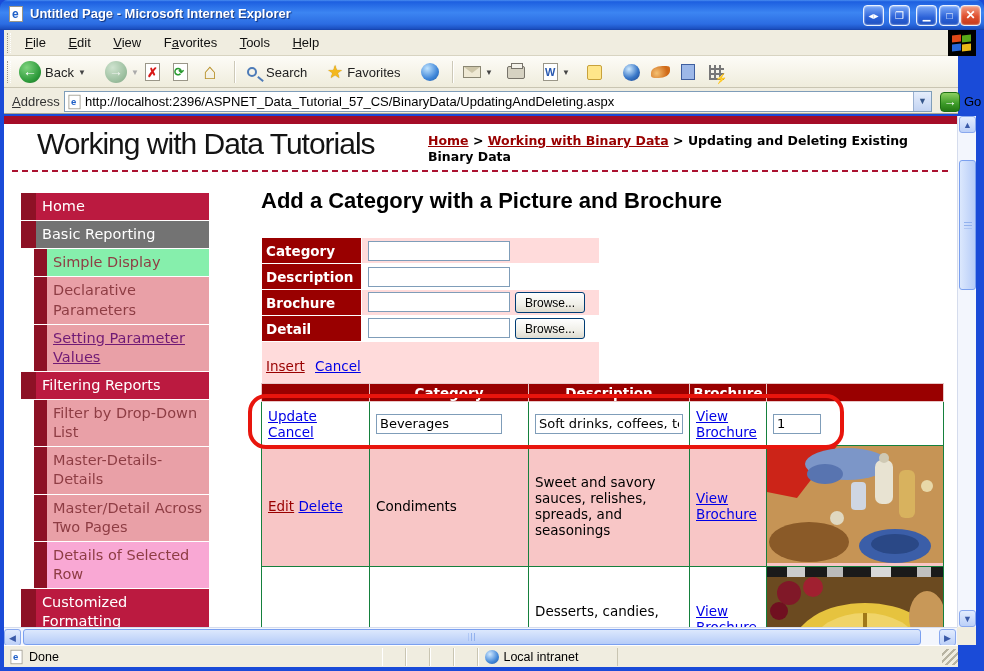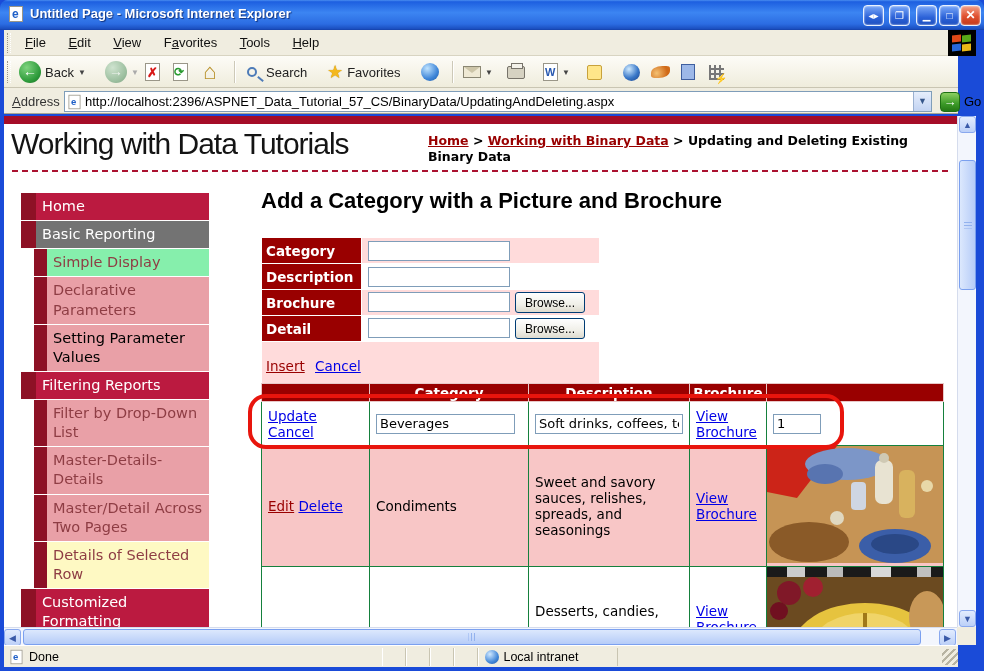--- a/index.html
+++ b/index.html
@@ -56,21 +56,21 @@
   #addrfield .page-ic{margin:0 3px 0 2px;transform:scale(.8);}
   #urltext{font-size:13px;color:#000;white-space:nowrap;flex:1;overflow:hidden;}
   #addrdrop{width:18px;height:19px;background:linear-gradient(180deg,#e6eefc,#c2d3f2);border-left:1px solid #9ab0d0;
     font-size:9px;color:#35568a;text-align:center;line-height:19px;}
   #gobtn{left:936px;top:3px;height:21px;display:flex;align-items:center;gap:4px;font-size:13px;}
   #goicon{width:20px;height:20px;border-radius:4px;border:1px solid #1d6f12;color:#fff;font-weight:bold;text-align:center;line-height:18px;
     background:linear-gradient(180deg,#8cd060,#3c9a28 60%,#247814);}
   
   #page{left:4px;top:116px;width:953px;height:511px;background:#fff;overflow:hidden;font-family:"DejaVu Sans",sans-serif;}
   #topbar{left:0;top:0;width:953px;height:8px;}
-  #sitetitle{left:7px;top:11px;font-family:"Liberation Sans",sans-serif;font-size:30px;color:#141414;letter-spacing:-1px;}
+  #sitetitle{left:33px;top:11px;font-family:"Liberation Sans",sans-serif;font-size:30px;color:#141414;letter-spacing:-1px;}
   #breadcrumb{left:424px;top:17px;width:512px;font-size:12.5px;font-weight:bold;line-height:1.3;color:#000;}
   #breadcrumb a{text-decoration:underline;}
   .lnk-red{color:#990000;}
   .lnk-blue{color:#0000e6;}
   #dashline{left:8px;top:54px;width:936px;border-top:2px dashed #aa1130;}
   
   #sidebar{left:17px;top:77px;width:188px;}
   .snav{display:flex;margin-bottom:1px;}
   .snav .tab{width:15px;flex:0 0 15px;}
   .snav.sub{margin-left:13px;}
@@ -265,41 +265,41 @@
       <div class="snav sub">
           <span class="tab" style="background:#8d1125;"></span>
           <span class="lbl" style="background:#86efac;color:#8e3d44;">Simple Display</span>
         </div>
       <div class="snav sub">
           <span class="tab" style="background:#8d1125;"></span>
           <span class="lbl" style="background:#e9a0a7;color:#8e3d44;">Declarative Parameters</span>
         </div>
       <div class="snav sub">
           <span class="tab" style="background:#8d1125;"></span>
-          <span class="lbl" style="background:#e9a0a7;color:#000000;">Setting Parameter Values</span>
+          <span class="lbl" style="background:#e9a0a7;color:#701a75;text-decoration:underline;">Setting Parameter Values</span>
         </div>
       <div class="snav top">
           <span class="tab" style="background:#8d1125;"></span>
           <span class="lbl" style="background:#bb1a40;">Filtering Reports</span>
         </div>
       <div class="snav sub">
           <span class="tab" style="background:#8d1125;"></span>
           <span class="lbl" style="background:#e9a0a7;color:#8e3d44;">Filter by Drop-Down List</span>
         </div>
       <div class="snav sub">
           <span class="tab" style="background:#8d1125;"></span>
           <span class="lbl" style="background:#e9a0a7;color:#8e3d44;">Master-Details-Details</span>
         </div>
       <div class="snav sub">
           <span class="tab" style="background:#8d1125;"></span>
           <span class="lbl" style="background:#e9a0a7;color:#8e3d44;">Master/Detail Across Two Pages</span>
         </div>
       <div class="snav sub">
           <span class="tab" style="background:#8d1125;"></span>
-          <span class="lbl" style="background:#fef9c3;color:#8e3d44;">Details of Selected Row</span>
+          <span class="lbl" style="background:#f9a8d4;color:#8e3d44;">Details of Selected Row</span>
         </div>
       <div class="snav top">
           <span class="tab" style="background:#8d1125;"></span>
           <span class="lbl" style="background:#bb1a40;">Customized Formatting</span>
         </div>
 
     </div>
 
     <div id="mainheading" class="abs">Add a Category with a Picture and Brochure</div>
 
@@ -342,21 +342,21 @@
           <tr>
         <th style="background:#990000;"></th>
         <th style="background:#990000;">Category</th>
         <th style="background:#990000;">Description</th>
         <th style="background:#990000;">Brochure</th>
         <th style="background:#990000;"></th>
       </tr>
       <tr class="editrow">
         <td><a class="lnk-blue">Update</a>
             <a class="lnk-blue">Cancel</a></td>
-        <td><input class="tbx" style="width: 139px;" value="Beverages"></td>
+        <td><input class="tbx" style="width: 126px;" value="Beverages"></td>
         <td><input class="tbx" style="width: 148px;" value="Soft drinks, coffees, te"></td>
         <td><a class="lnk-blue">View Brochure</a></td>
         <td><input class="tbx" style="width: 48px;" value="1"></td>
       </tr>
       <tr class="row2" style="background:#f8c6c6;">
         <td><a class="lnk-red">Edit</a>
             <a class="lnk-blue">Delete</a></td>
         <td>Condiments</td>
         <td>Sweet and savory sauces, relishes, spreads, and seasonings</td>
         <td><a class="lnk-blue">View Brochure</a></td>

